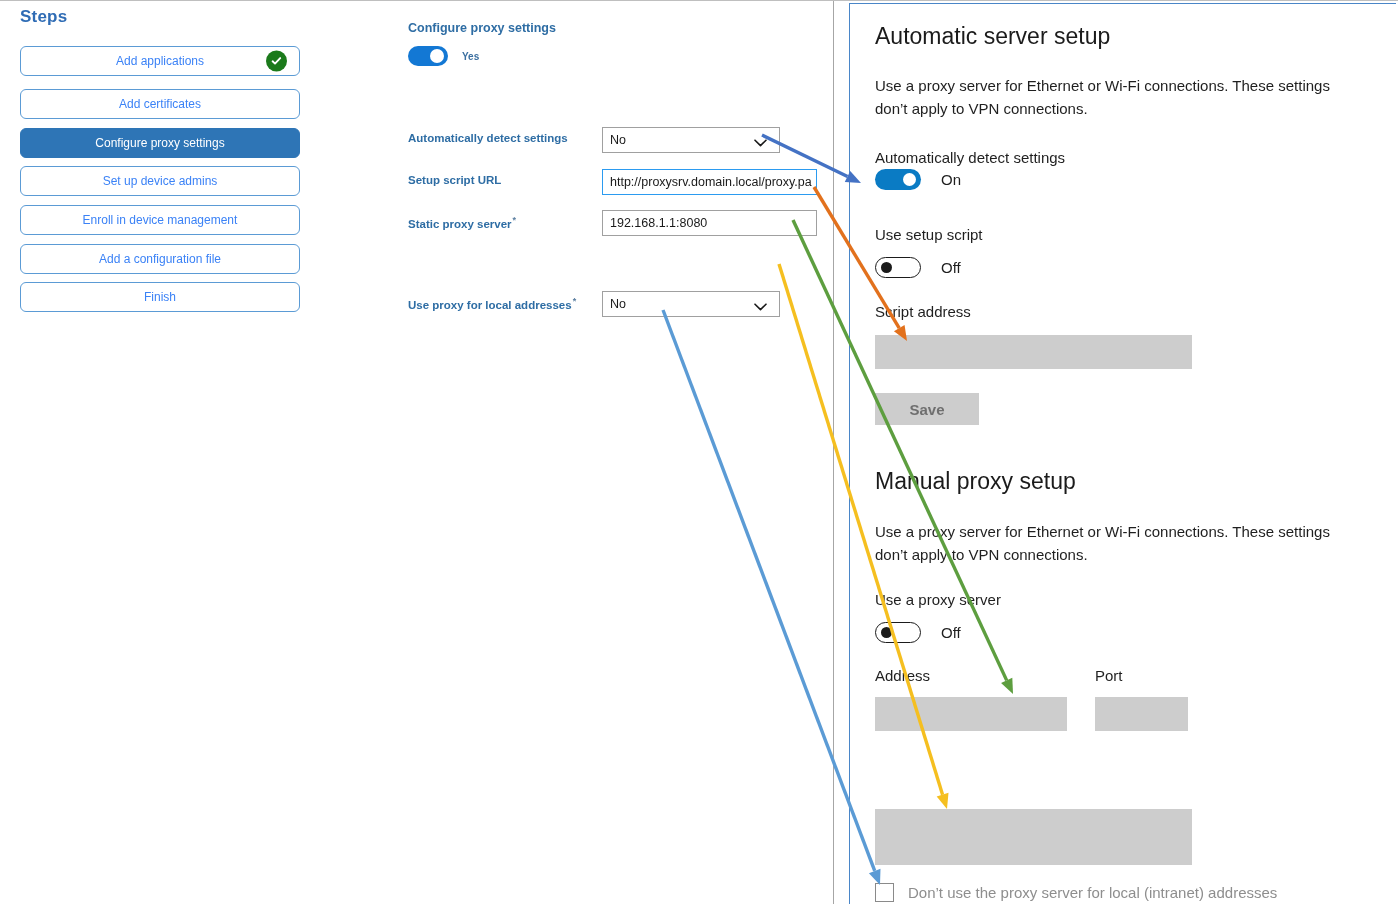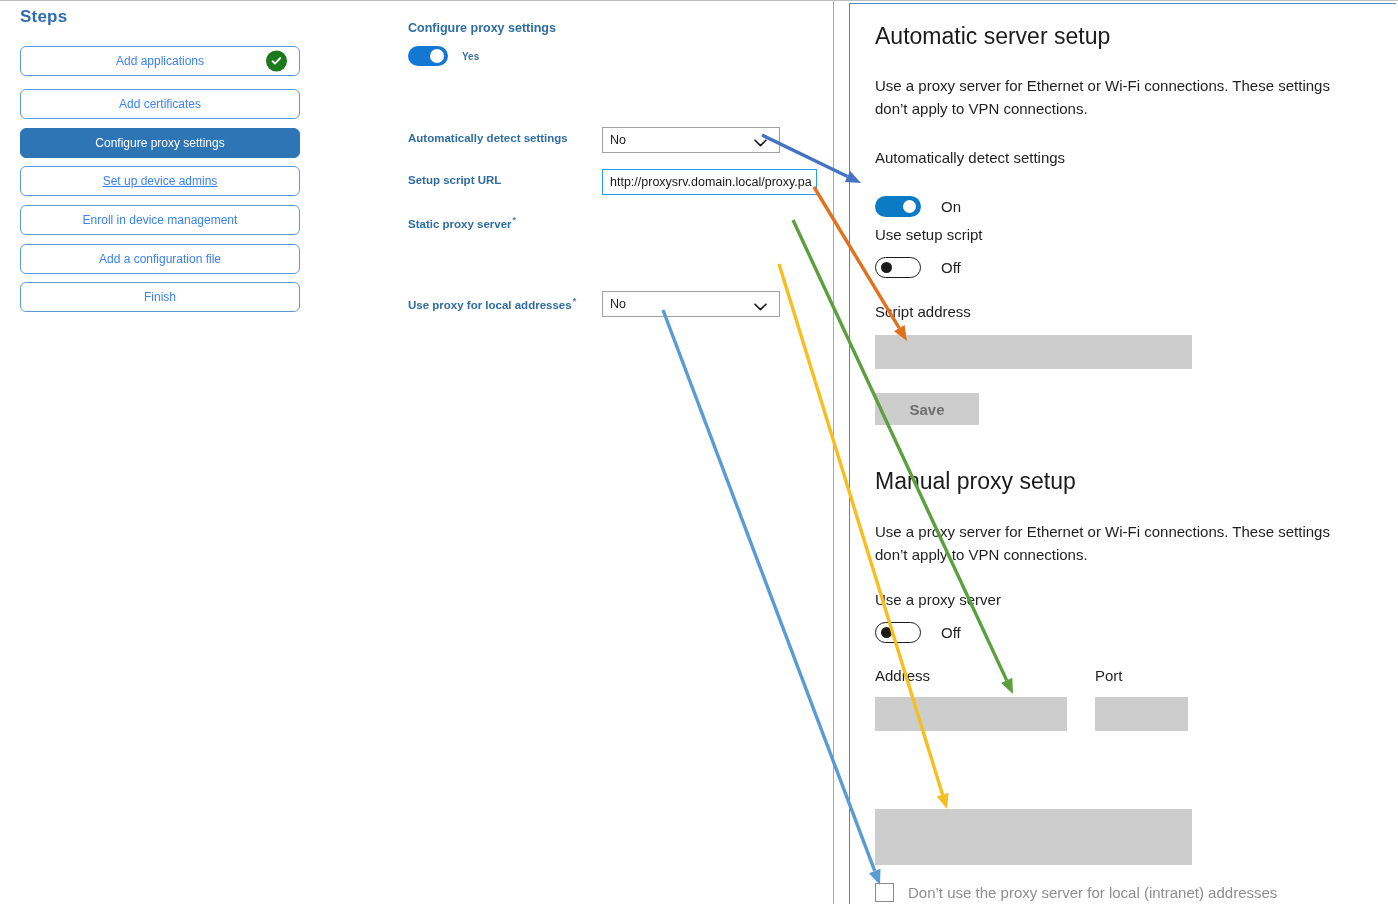--- a/index.html
+++ b/index.html
@@ -275,21 +275,21 @@
     </div>
 
     <div class="step-btn" style="top:88px;">
       <span>Add certificates</span>
     </div>
 
     <div class="step-btn active" style="top:127px;">
       <span>Configure proxy settings</span>
     </div>
 
-    <div class="step-btn" style="top:165px;text-decoration:underline;">
+    <div class="step-btn" style="top:165px;">
       <span>Set up device admins</span>
     </div>
 
     <div class="step-btn" style="top:243px;">
       <span>Add a configuration file</span>
     </div>
 
     <div class="step-btn" style="top:204px;">
       <span>Enroll in device management</span>
     </div>
@@ -324,20 +324,23 @@
 
     <div class="form-row" style="top:168px;">
       <span class="form-label"><span>Setup script URL</span></span>
       <div class="form-field w-text focused">
         <span>http://proxysrv.domain.local/proxy.pa</span>
       </div>
     </div>
 
     <div class="form-row" style="top:209px;">
       <span class="form-label"><span>Static proxy server</span><span class="req">*</span></span>
+      <div class="form-field w-text">
+        <span>192.168.1.1:8080</span>
+      </div>
     </div>
 
 
     <div class="form-row" style="top:290px;">
       <span class="form-label"><span>Use proxy for local addresses</span><span class="req">*</span></span>
       <div class="form-field w-select">
         <span>No</span>
         <span class="chev">
           <svg width="13" height="8" viewBox="0 0 13 8">
               <path d="M1 1.2 L6.5 6.6 L12 1.2" stroke="#1a1a1a" stroke-width="1.6" fill="none" stroke-linecap="round" stroke-linejoin="round"></path>
@@ -346,21 +349,21 @@
       </div>
     </div>
   </div>
 
   <div id="win-panel">
 
     <div class="win-h1" style="top:19px;">Automatic server setup</div>
     <div class="win-p" style="top:70px;">Use a proxy server for Ethernet or Wi-Fi connections. These settings don’t apply to VPN connections.</div>
 
     <div class="win-label" style="top:145px;">Automatically detect settings</div>
-    <div class="win-toggle-row" style="top:192px;align-items:center;">
+    <div class="win-toggle-row" style="top:165px;align-items:center;">
       <span class="wt on">
           <span class="k"></span>
         </span>
       <span class="wt-label">On</span>
     </div>
 
     <div class="win-label" style="top:222px;">Use setup script</div>
     <div class="win-toggle-row" style="top:253px;">
       <span class="wt off">
           <span class="k"></span>

